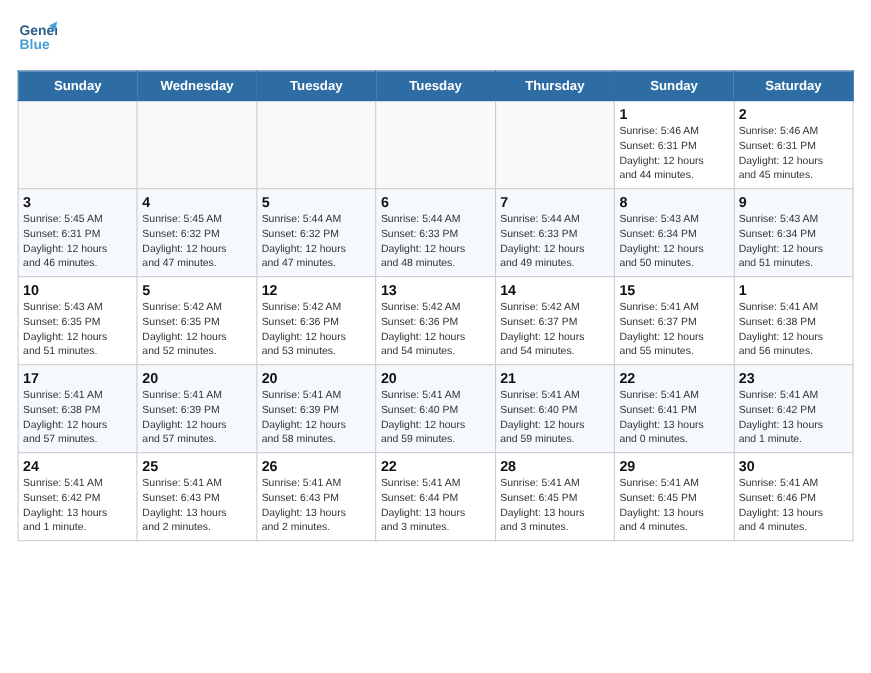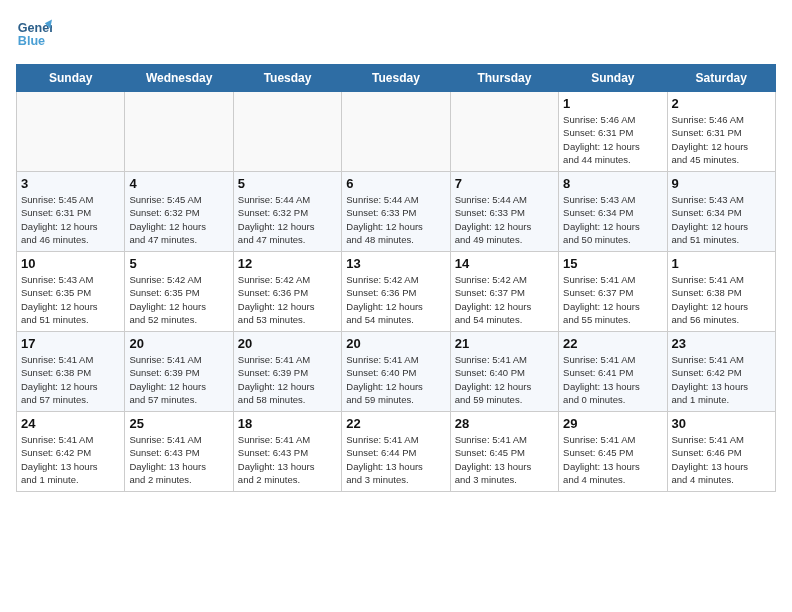--- a/index.html
+++ b/index.html
@@ -295,21 +295,21 @@
 and 1 minute.</div>
         </td>
         <td>
           <div class="day-number">25</div>
           <div class="day-info" style="white-space: pre-line;">Sunrise: 5:41 AM
 Sunset: 6:43 PM
 Daylight: 13 hours
 and 2 minutes.</div>
         </td>
         <td>
-          <div class="day-number">18</div>
+          <div class="day-number">26</div>
           <div class="day-info" style="white-space: pre-line;">Sunrise: 5:41 AM
 Sunset: 6:43 PM
 Daylight: 13 hours
 and 2 minutes.</div>
         </td>
         <td>
           <div class="day-number">22</div>
           <div class="day-info" style="white-space: pre-line;">Sunrise: 5:41 AM
 Sunset: 6:44 PM
 Daylight: 13 hours

